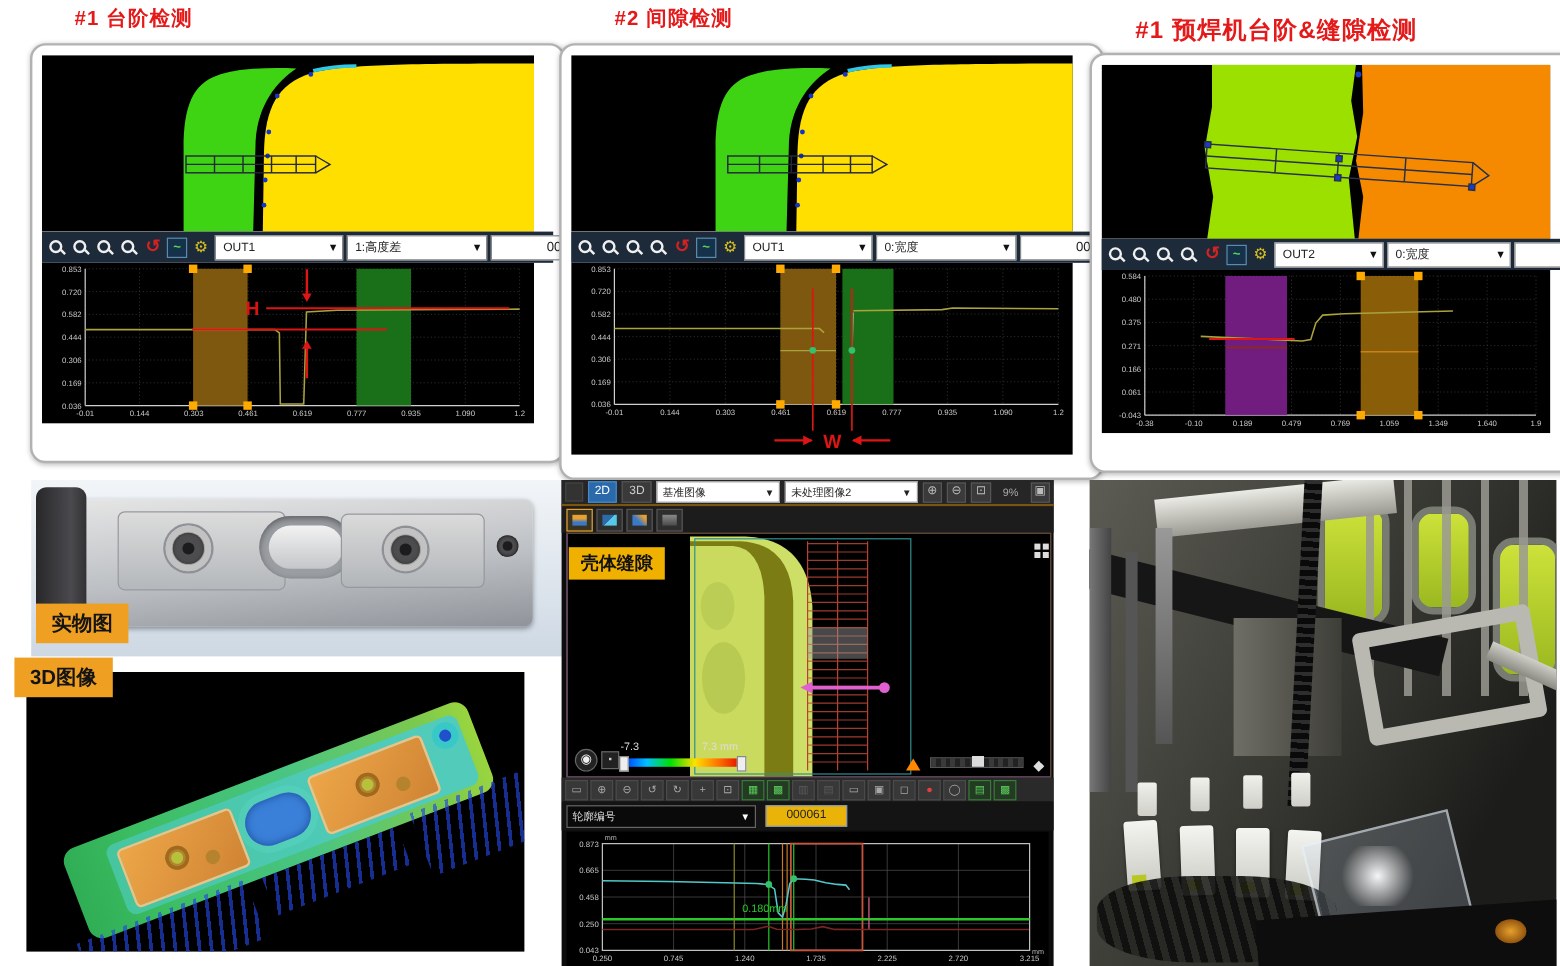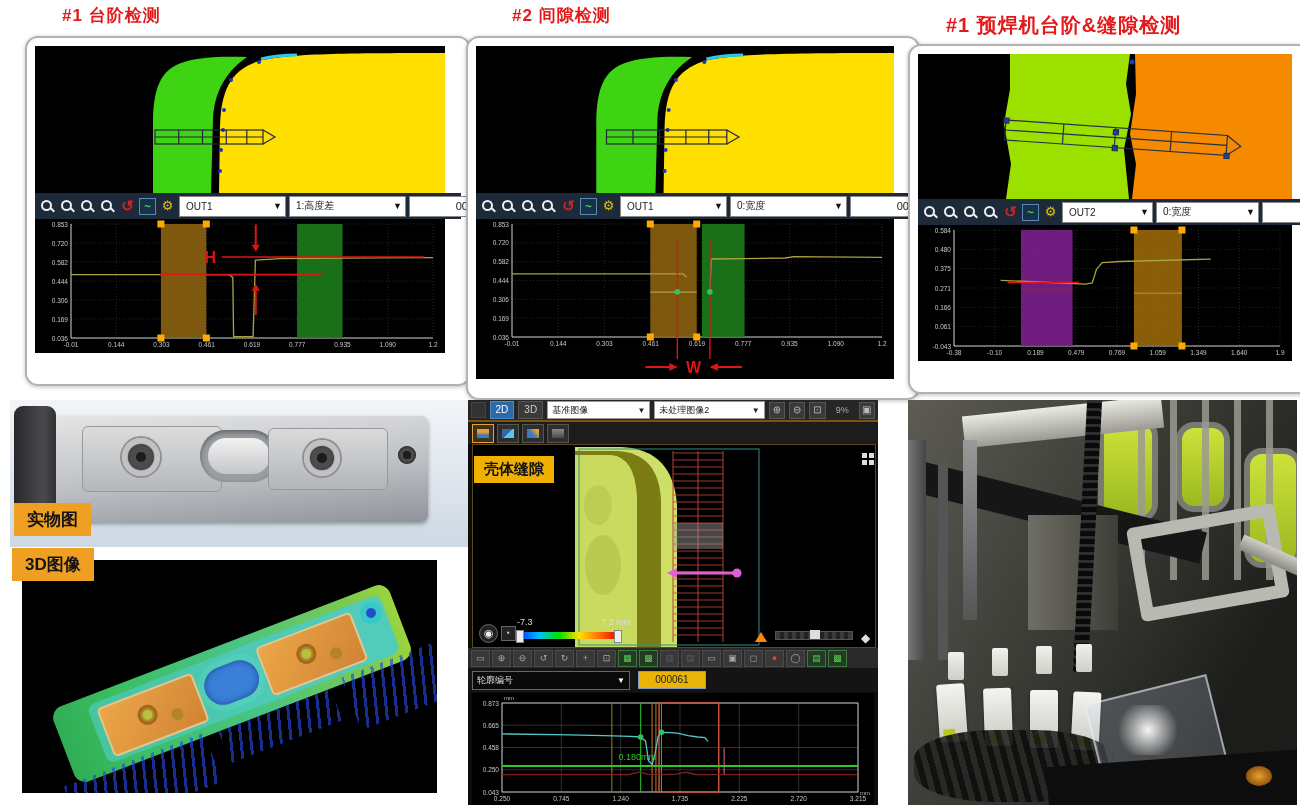--- a/index.html
+++ b/index.html
@@ -13,21 +13,21 @@
   .ticon{position:relative;width:17px;height:17px;display:inline-block;color:#eee;text-align:center;line-height:16px;font-size:13px;flex:0 0 auto;}
   .magn::before{content:'';position:absolute;left:2px;top:2px;width:7px;height:7px;border:2px solid #f0f0f0;border-radius:50%;}
   .magn::after{content:'';position:absolute;left:11px;top:11px;width:5px;height:2px;background:#f0f0f0;transform:rotate(45deg);}
   .undo{color:#d42222;font-weight:bold;font-size:15px;}
   .wave{background:#16324a;border:1px solid #5a8ab0;color:#58d858;font-size:11px;line-height:14px;width:15px;height:15px;font-weight:bold;}
   .gear{color:#d8c020;font-size:13px;}
   .dd{background:#fff;height:19px;display:flex;align-items:center;justify-content:space-between;font-size:10px;color:#222;padding:0 3px 0 6px;border:1px solid #888;flex:0 0 auto;}
   .dd .ddarr{font-size:9px;color:#111;}
   .valbox{background:#fff;height:19px;width:64px;border:1px solid #888;font-size:11px;color:#222;text-align:right;line-height:19px;padding-right:8px;flex:0 0 auto;}
   
-  .photo{position:absolute;left:10px;top:400px;width:503px;height:147px;background:linear-gradient(180deg,#f2f5f8,#d9e1ea 70%,#cdd8e3);overflow:hidden;}
+  .photo{position:absolute;left:26px;top:400px;width:503px;height:147px;background:linear-gradient(180deg,#f2f5f8,#d9e1ea 70%,#cdd8e3);overflow:hidden;}
   .part-bar{position:absolute;left:14px;top:16px;width:404px;height:106px;background:linear-gradient(175deg,#e6e6e6,#bdc0c4 55%,#90949a);border-radius:7px;box-shadow:0 2px 4px rgba(0,0,0,.35);}
   .clampL{position:absolute;left:4px;top:6px;width:42px;height:118px;background:linear-gradient(90deg,#28282b,#4a4a4e 70%,#323234);border-radius:9px;}
   .padL{position:absolute;left:72px;top:26px;width:138px;height:64px;background:linear-gradient(180deg,#dcdcdc,#b4b7bb);border:1px solid #97999d;border-radius:6px;}
   .padR{position:absolute;left:258px;top:28px;width:118px;height:60px;background:linear-gradient(180deg,#dadada,#b2b5b9);border:1px solid #97999d;border-radius:6px;}
   .hole{position:absolute;border-radius:50%;background:#4d4d4f;box-shadow:inset 0 0 3px #000;}
   .hole::after{content:'';position:absolute;left:30%;top:30%;width:40%;height:40%;border-radius:50%;background:#1c1c1e;}
   .ring{position:absolute;border-radius:50%;border:5px solid #c2c2c2;box-shadow:0 0 0 2px #8e9196, inset 0 0 4px #777;}
   .oval{position:absolute;left:190px;top:30px;width:78px;height:52px;border-radius:26px;background:#9a9da1;box-shadow:inset 0 2px 5px #5c5e62;}
   .oval-in{position:absolute;left:8px;top:8px;width:62px;height:36px;border-radius:18px;background:linear-gradient(180deg,#f2f2f2,#c4c6c9);}
   .tag{position:absolute;background:#ef9f22;color:#141414;font-weight:bold;font-size:17px;padding:5px 13px;z-index:5;}
@@ -489,21 +489,21 @@
           <line x1="200" y1="6" x2="200" y2="197" stroke="#bb4033" stroke-width="1"></line>
           <line x1="225" y1="6" x2="225" y2="197" stroke="#bb4033" stroke-width="1"></line>
           <line x1="250" y1="6" x2="250" y2="197" stroke="#bb4033" stroke-width="1"></line>
           <rect x="200" y="78" width="50" height="26" fill="rgba(160,160,160,.45)"></rect>
           <line x1="202" y1="128" x2="262" y2="128" stroke="#e060d0" stroke-width="3"></line>
           <polygon points="194,128 204,123 204,133" fill="#e060d0"></polygon>
           <circle cx="264" cy="128" r="4.5" fill="#e060d0"></circle>
         </svg>
       <div class="vexpand"></div>
       <span class="vscale-lab" style="left:44px;">-7.3</span>
-      <span class="vscale-lab" style="left:128px;text-align:center;">7.3 mm</span>
+      <span class="vscale-lab" style="left:112px;text-align:center;">7.3 mm</span>
       <div class="cbar">
         <span class="chandle" style="left:-3px;"></span>
         <span class="chandle" style="right:-3px;"></span>
       </div>
       <div class="circbtn">◉</div>
       <div class="sqbtn">▪</div>
       <div class="rtri"></div>
       <div class="hscroll">
           <span class="hhandle"></span>
         </div>

